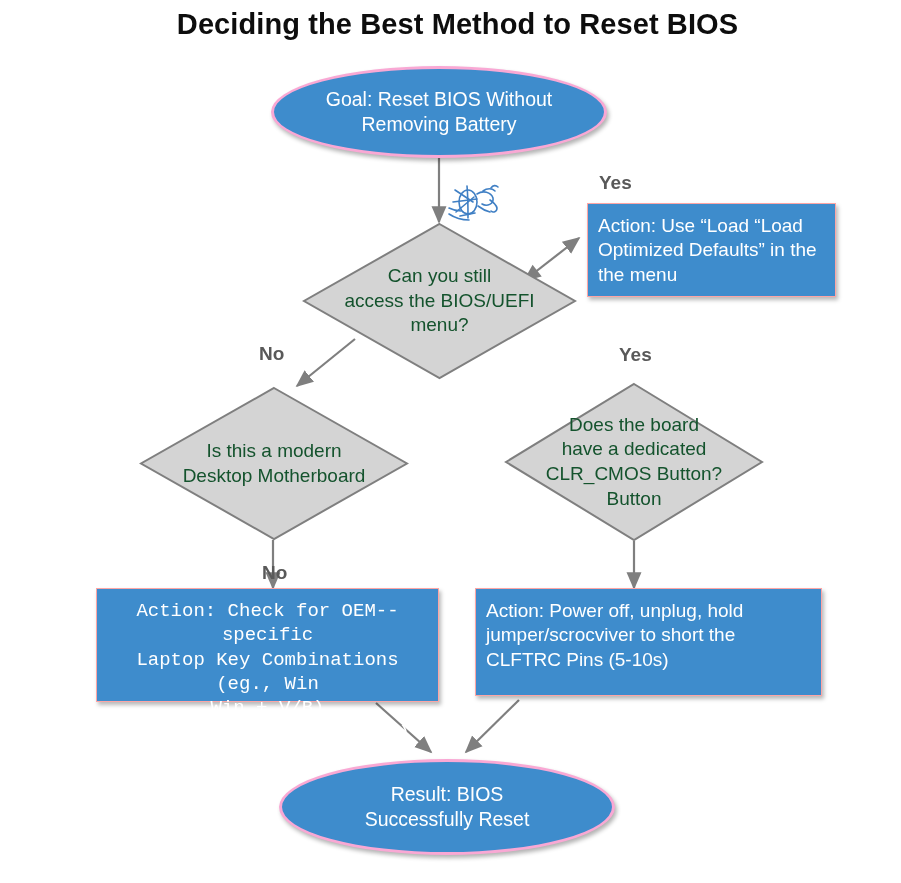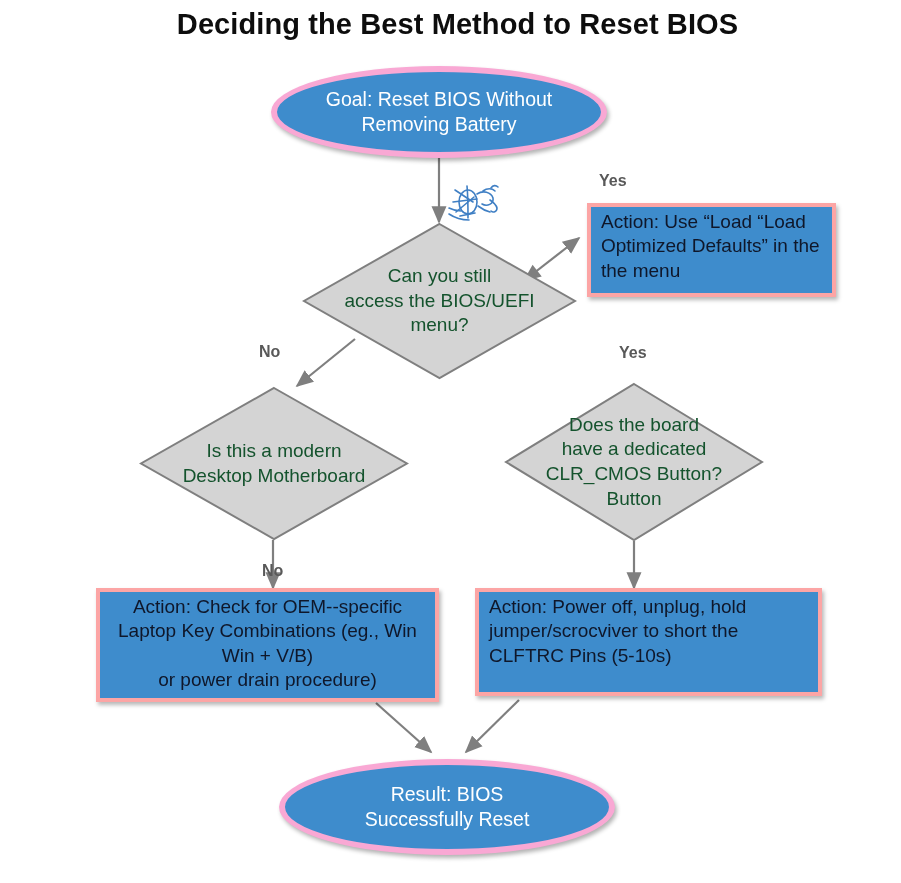--- a/index.html
+++ b/index.html
@@ -55,21 +55,21 @@
     width: 100%;
     text-align: center;
     line-height: 1.28;
     white-space: pre-line;
   }
 
   
   .ellipse {
     border-radius: 50%;
     background: #3e8ccc;
-    border: 6px solid #f9a8d4;
+    border: 3px solid #f9a8d4;
     box-shadow: 2px 3px 4px rgba(0,0,0,0.30);
     color: #ffffff;
     font-size: 19.5px;
   }
 
   
   .diamond-wrap {
     position: absolute;
   }
   .diamond-shape {
@@ -94,39 +94,39 @@
   }
   .diamond-label .txt {
     width: 100%;
     text-align: center;
     white-space: pre-line;
   }
 
   
   .rect {
     background: #3e8ccc;
-    border: 4px solid #fca5a5;
+    border: 1px solid #fca5a5;
     box-shadow: 2px 3px 4px rgba(0,0,0,0.28);
-    color: #0f172a;
+    color: #ffffff;
     font-size: 19px;
-    padding: 3px 10px;
+    padding: 10px 10px;
     align-items: flex-start;
     justify-content: flex-start;
   }
   .rect .txt {
     text-align: left;
   }
   .rect.center .txt {
     text-align: center;
   }
 
   
   .edge-label {
     position: absolute;
-    font-size: 16px;
+    font-size: 19px;
     font-weight: bold;
     color: #595959;
     white-space: nowrap;
   }
 
   
   .scribble {
     position: absolute;
     pointer-events: none;
   }
@@ -200,21 +200,21 @@
       <polygon points="130,2 258,80 130,158 2,80" fill="#d4d4d4" stroke="#7f7f7f" stroke-width="2"></polygon>
     </svg>
     <div class="diamond-label">
       <span class="txt">Does the board
 have a dedicated
 CLR_CMOS Button?
 Button</span>
     </div>
   </div>
 
-  <div class="node rect center" style="left:89px; top:588px; width:343px; height:114px;">
+  <div class="node rect center" style="left:89px; top:588px; width:343px; height:114px;font-family:Liberation Mono, monospace;">
     <span class="txt">Action: Check for OEM--specific
 Laptop Key Combinations (eg., Win
 Win + V/B)
 or power drain procedure)</span>
   </div>
 
   <div class="node rect" style="left:468px; top:588px; width:347px; height:108px;">
     <span class="txt">Action: Power off, unplug, hold
 jumper/scrocviver to short the
 CLFTRC Pins (5-10s)</span>

